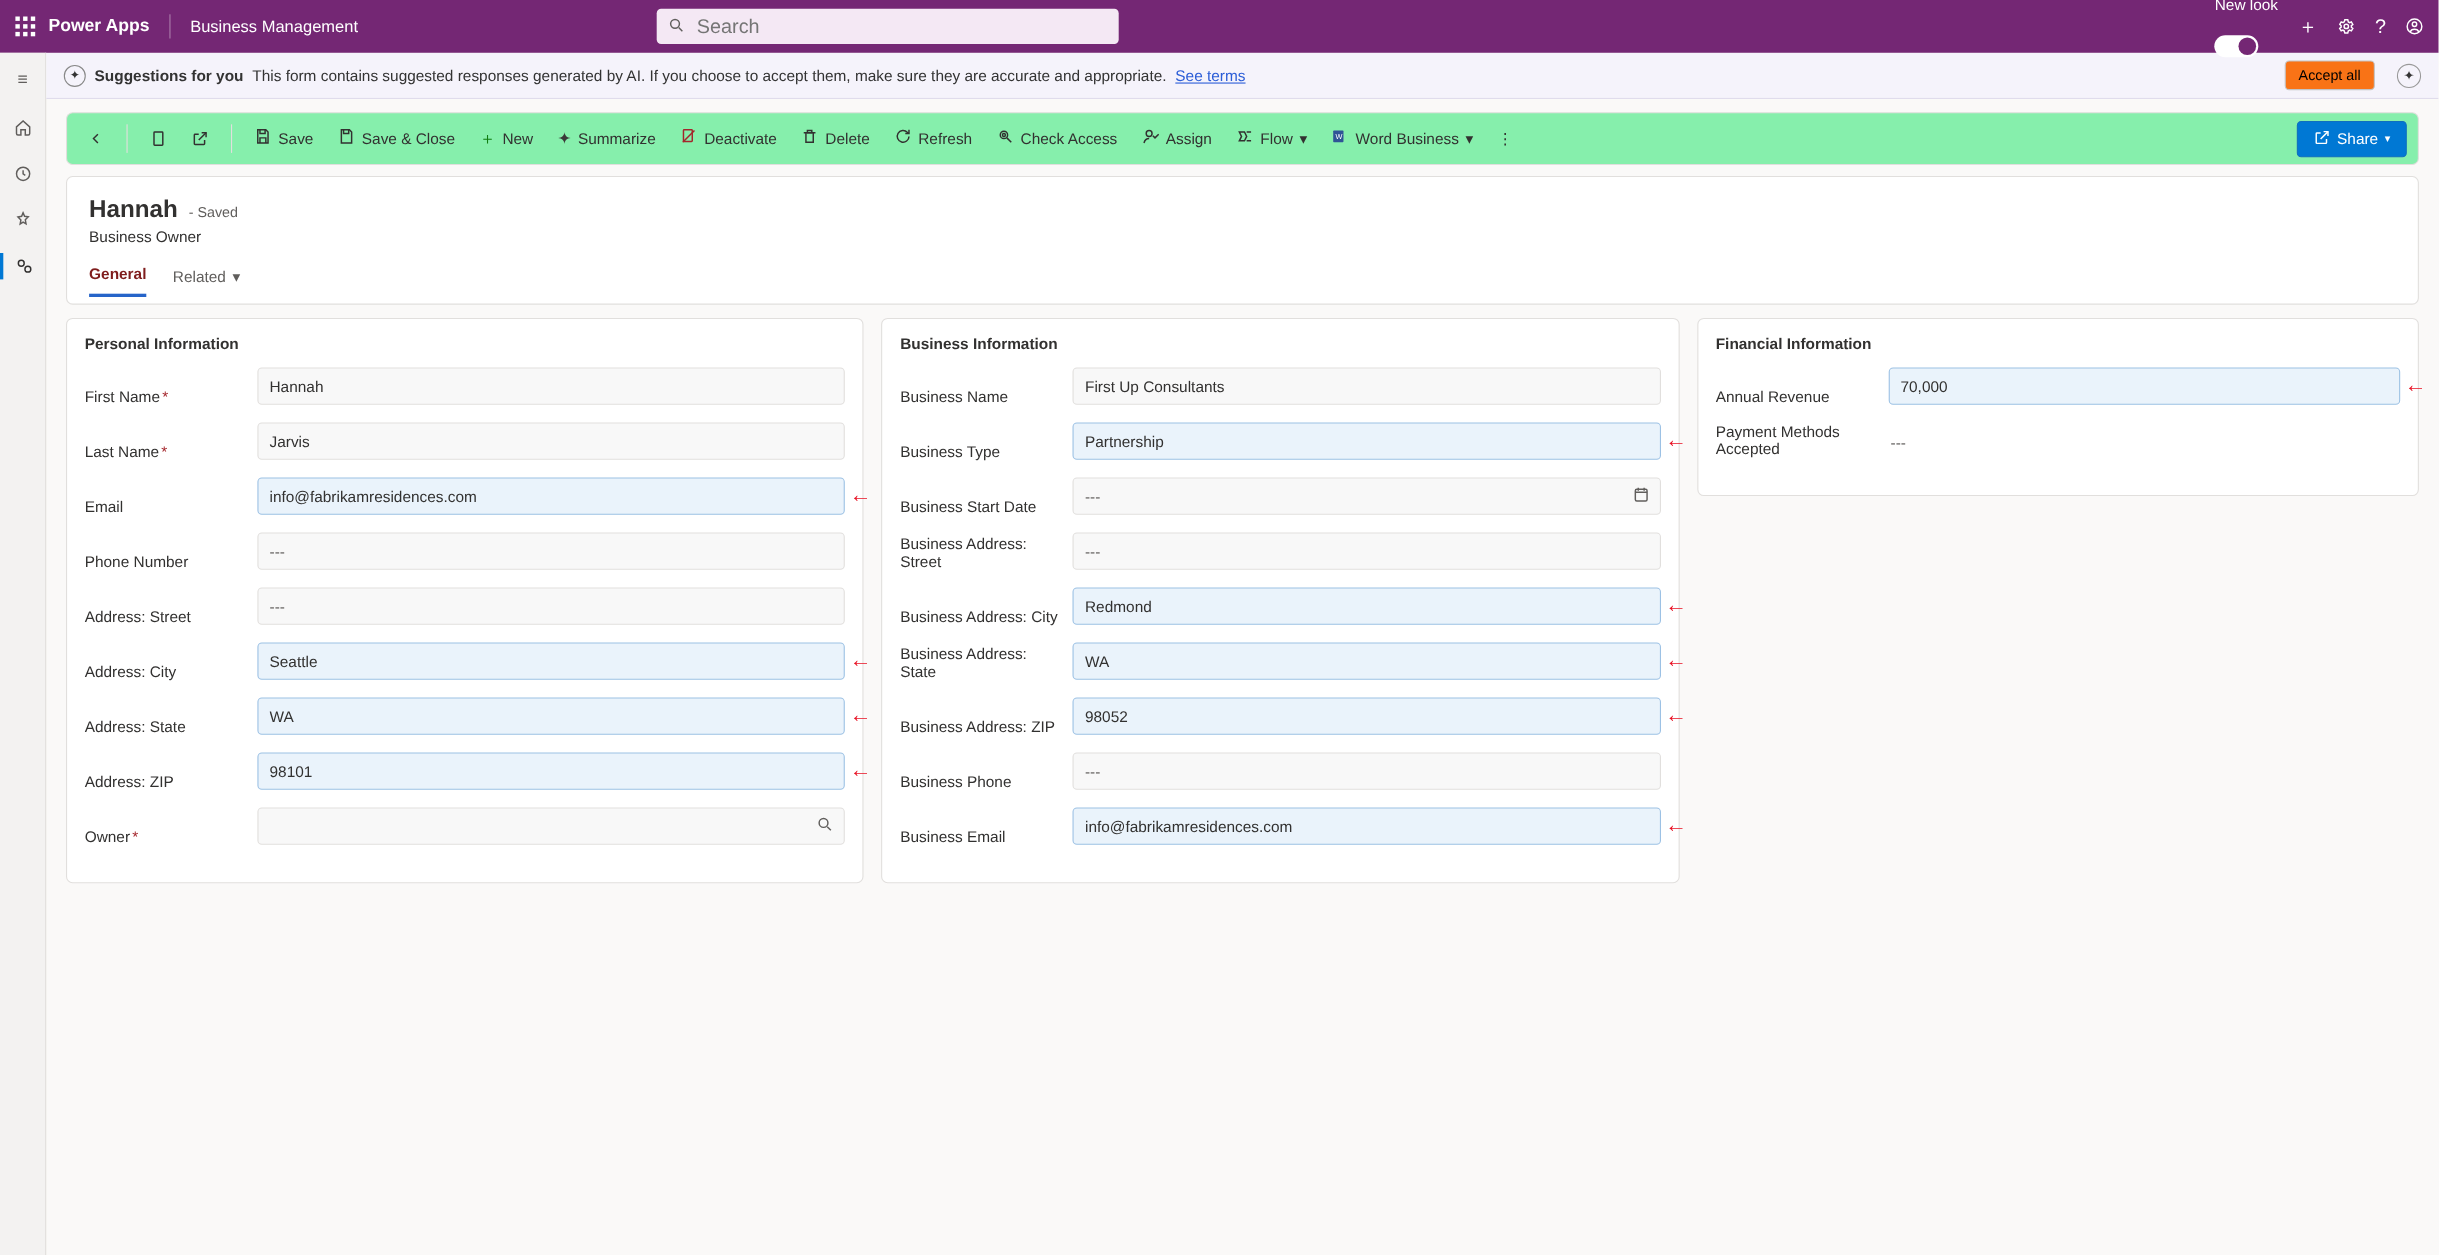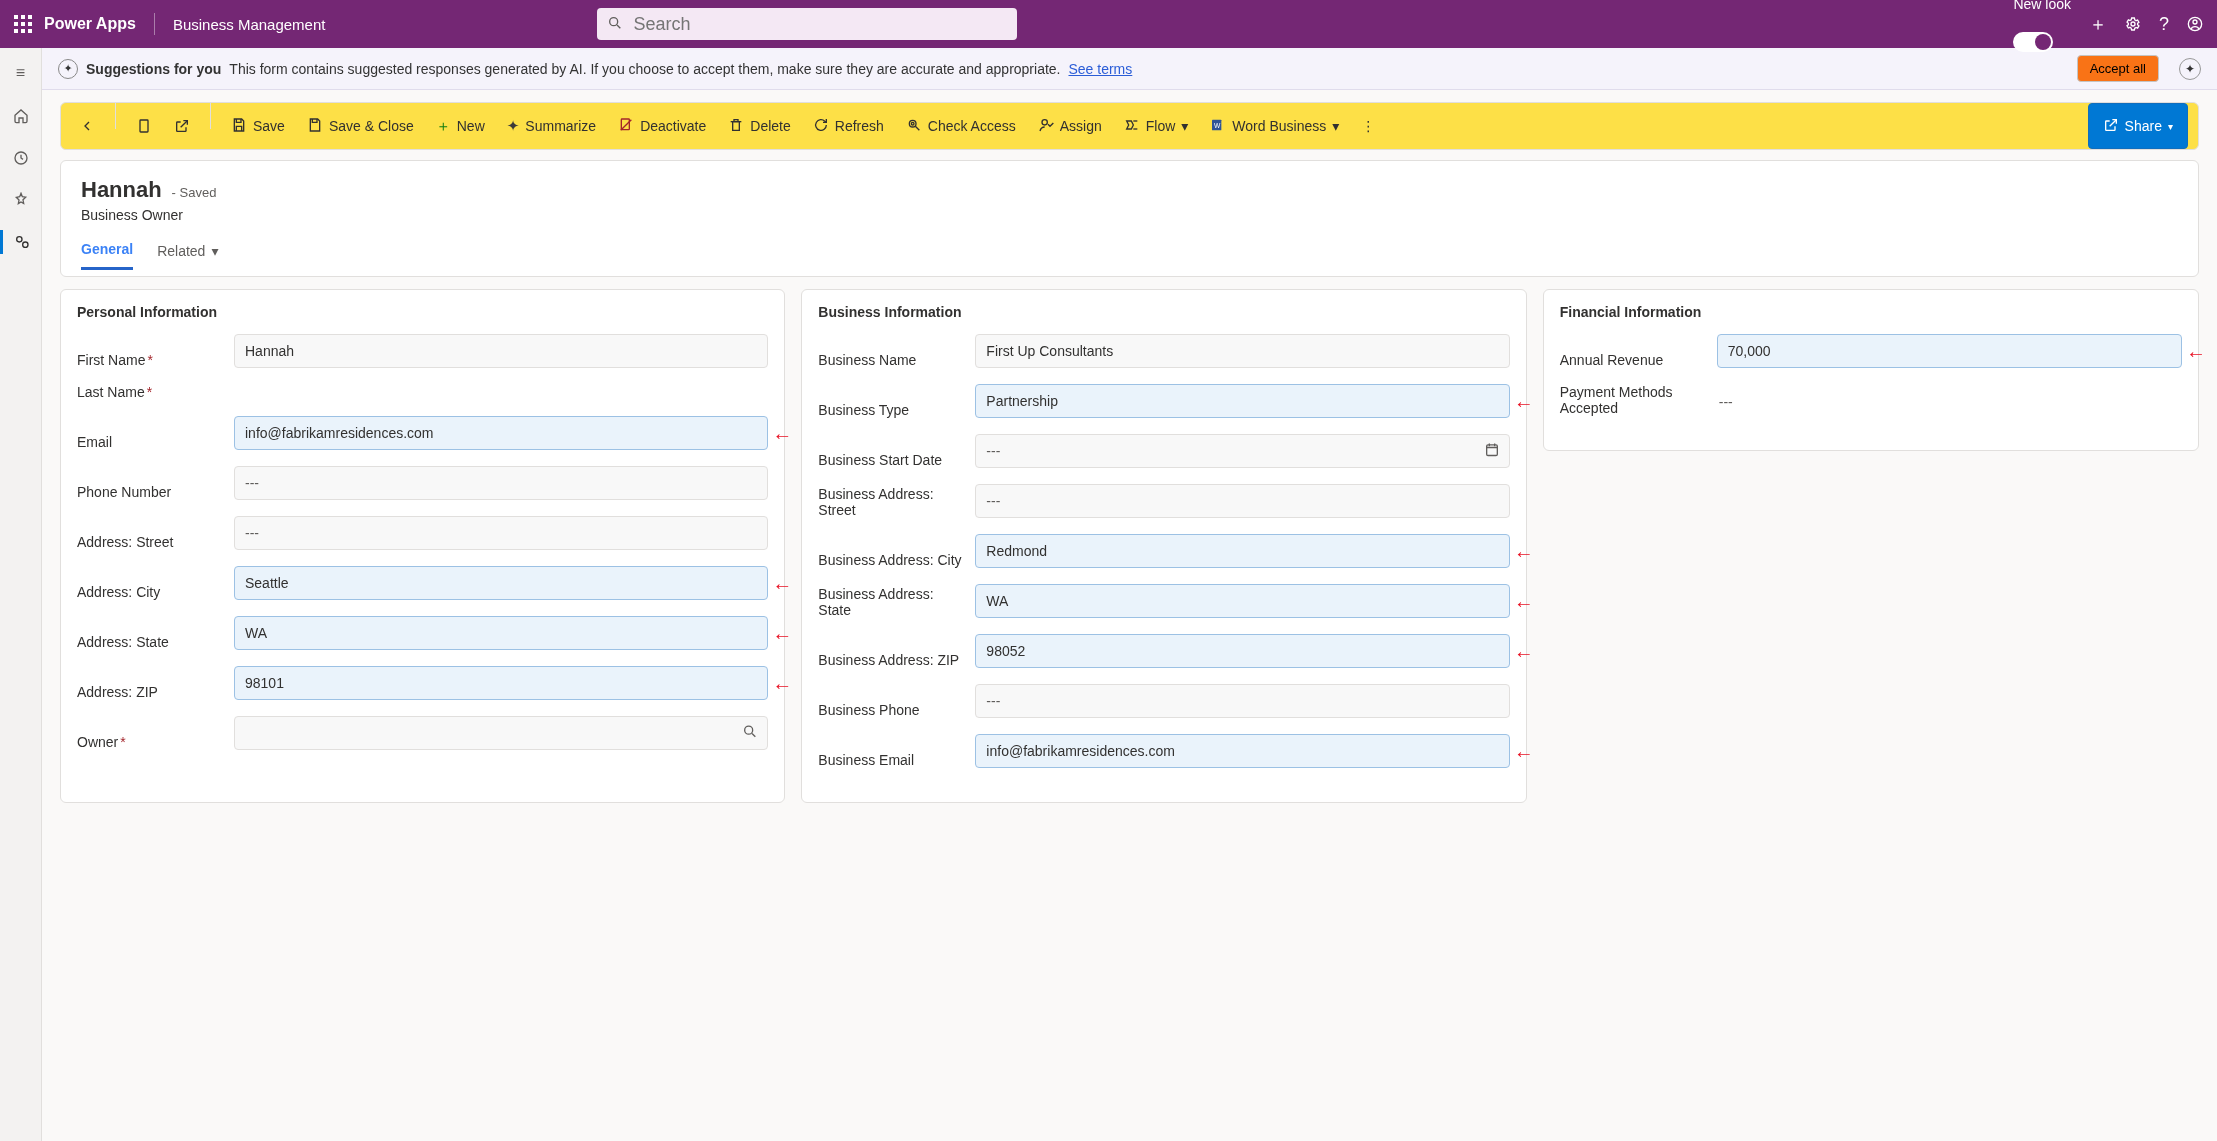--- a/index.html
+++ b/index.html
@@ -108,25 +108,26 @@
     display:flex; align-items:center; justify-content:center; font-size:12px;
     cursor:pointer;
   }
 
   
   .content-host {
     padding: 12px 18px 20px 18px;
     overflow: auto;
   }
   .commandbar {
-    background: #fde047;
+    background: #86efac;
     border: 1px solid #e1dfdd;
     border-radius: 6px;
     height: 48px;
     display: flex;
+    align-items: center;
     padding: 0 10px;
     gap: 6px;
     margin-bottom: 10px;
   }
   .cmd-sep { width: 1px; height: 26px; background: #e1dfdd; margin: 0 6px; }
   .cmd-btn, .cmd-icon {
     display: flex; align-items: center; gap: 6px;
     padding: 6px 8px; border-radius: 4px; cursor: pointer;
     color: #323130; font-size: 14px;
   }
@@ -151,21 +152,21 @@
     padding: 16px 20px 6px 20px;
   }
   .record-title { font-size: 22px; font-weight: 600; display:inline-block; }
   .record-saved { font-size: 13px; color: #605e5c; margin-left: 6px; }
   .record-entity { font-size: 14px; color: #323130; margin-top: 4px; }
   .tabs { display: flex; gap: 24px; margin-top: 18px; }
   .tab {
     padding-bottom: 10px; cursor: pointer; color:#605e5c;
     display:flex; align-items:center; gap:6px;
   }
-  .tab.active { color: #3b82f6; font-weight:600; border-bottom: 3px solid #2664c9; }
+  .tab.active { color: #7f1d1d; font-weight:600; border-bottom: 3px solid #2664c9; }
 
   
   .sections {
     display: grid;
     grid-template-columns: 1.05fr 1.05fr 0.95fr;
     gap: 16px;
     margin-top: 12px;
   }
   .section {
     background: #fff;
@@ -473,20 +474,21 @@
         <div class="section">
           <div class="section-title">Personal Information</div>
 
           <div class="field-row">
             <div class="field-label"><span>First Name</span><span class="req">*</span></div>
             <input class="field-input" value="Hannah" style="">
           </div>
 
           <div class="field-row">
             <div class="field-label"><span>Last Name</span><span class="req">*</span></div>
+            <input class="field-input" value="Jarvis" style="">
           </div>
 
           <div class="field-row">
             <div class="field-label">Email</div>
             <input class="field-input suggested" value="info@fabrikamresidences.com" style="">
             <span class="arrow-callout">←</span>
           </div>
 
           <div class="field-row">
             <div class="field-label">Phone Number</div>

